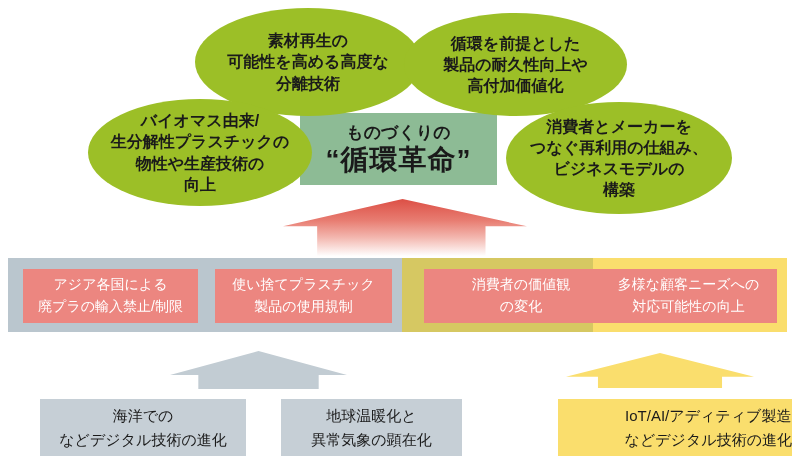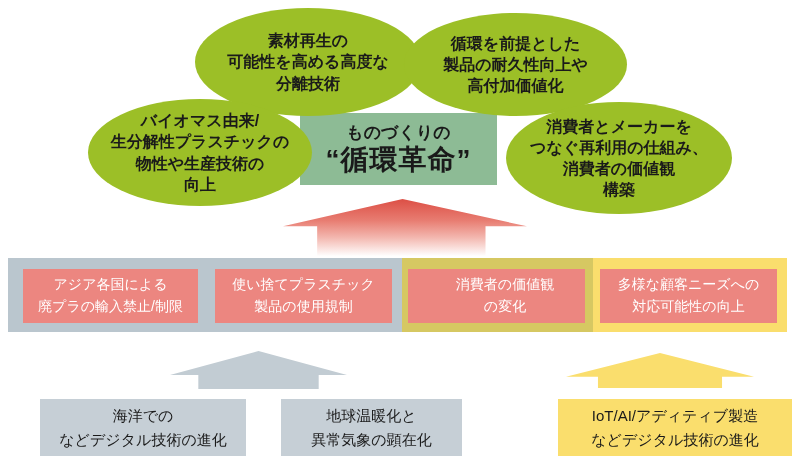--- a/index.html
+++ b/index.html
@@ -59,30 +59,30 @@
   .band-yellow{left:593px;width:194px;background:var(--band-yellow,#fade6d);}
 
   .driver{
     top:269px;height:54px;z-index:1;
     background:var(--driver-pink,#ec8680);
     color:var(--text-white,#ffffff);
     font-size:14px;line-height:1.55;
   }
   .d1{left:23px;width:175px;}
   .d2{left:215px;width:177px;}
-  .d3{left:408px;width:177px;padding-left:17px;}
+  .d3{left:424px;width:177px;padding-left:17px;}
   .d4{left:600px;width:177px;text-align:center;}
 
   
   .root{
     top:399px;height:57px;
     font-size:15px;line-height:1.55;
   }
   .root-gray{background:var(--root-gray,#c6cfd6);}
-  .root-yellow{background:var(--band-yellow,#fade6d);}
+  .root-yellow{background:var(--band-yellow,#fade6d);justify-content:flex-end;}
   .r1{left:40px;width:206px;}
   .r2{left:281px;width:181px;}
   .r3{left:558px;width:234px;}
 </style>
 </head>
 <body>
 
 <div class="canvas">
 
   <div class="abs center goal">
@@ -102,21 +102,21 @@
   </div>
   <div class="abs center ellipse e3">
     <span class="pre">バイオマス由来/
 生分解性プラスチックの
 物性や生産技術の
 向上</span>
   </div>
   <div class="abs center ellipse e4">
     <span class="pre">消費者とメーカーを
 つなぐ再利用の仕組み、
-消費者の価値観
+ビジネスモデルの
 構築</span>
   </div>
 
   <div class="abs arrow-red"></div>
 
   <div class="abs band band-gray"></div>
   <div class="abs band band-khaki"></div>
   <div class="abs band band-yellow"></div>
 
   <div class="abs center driver d1">

